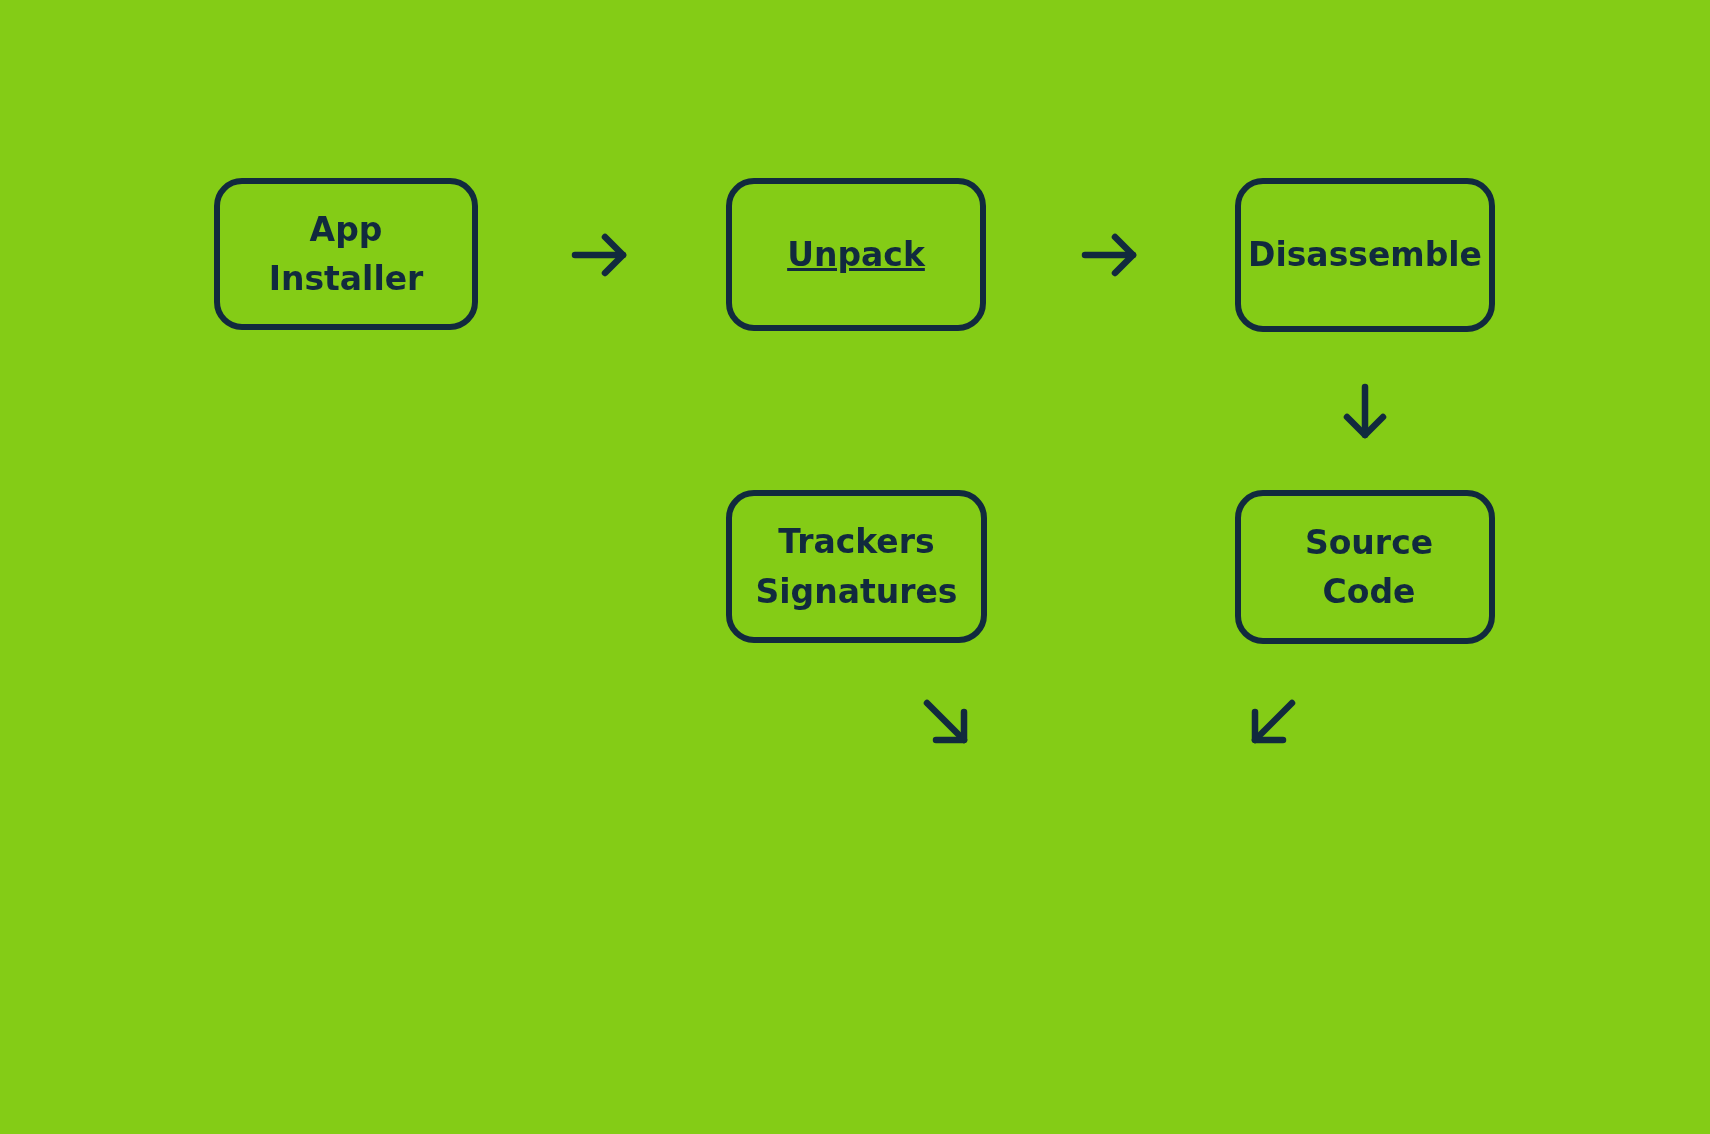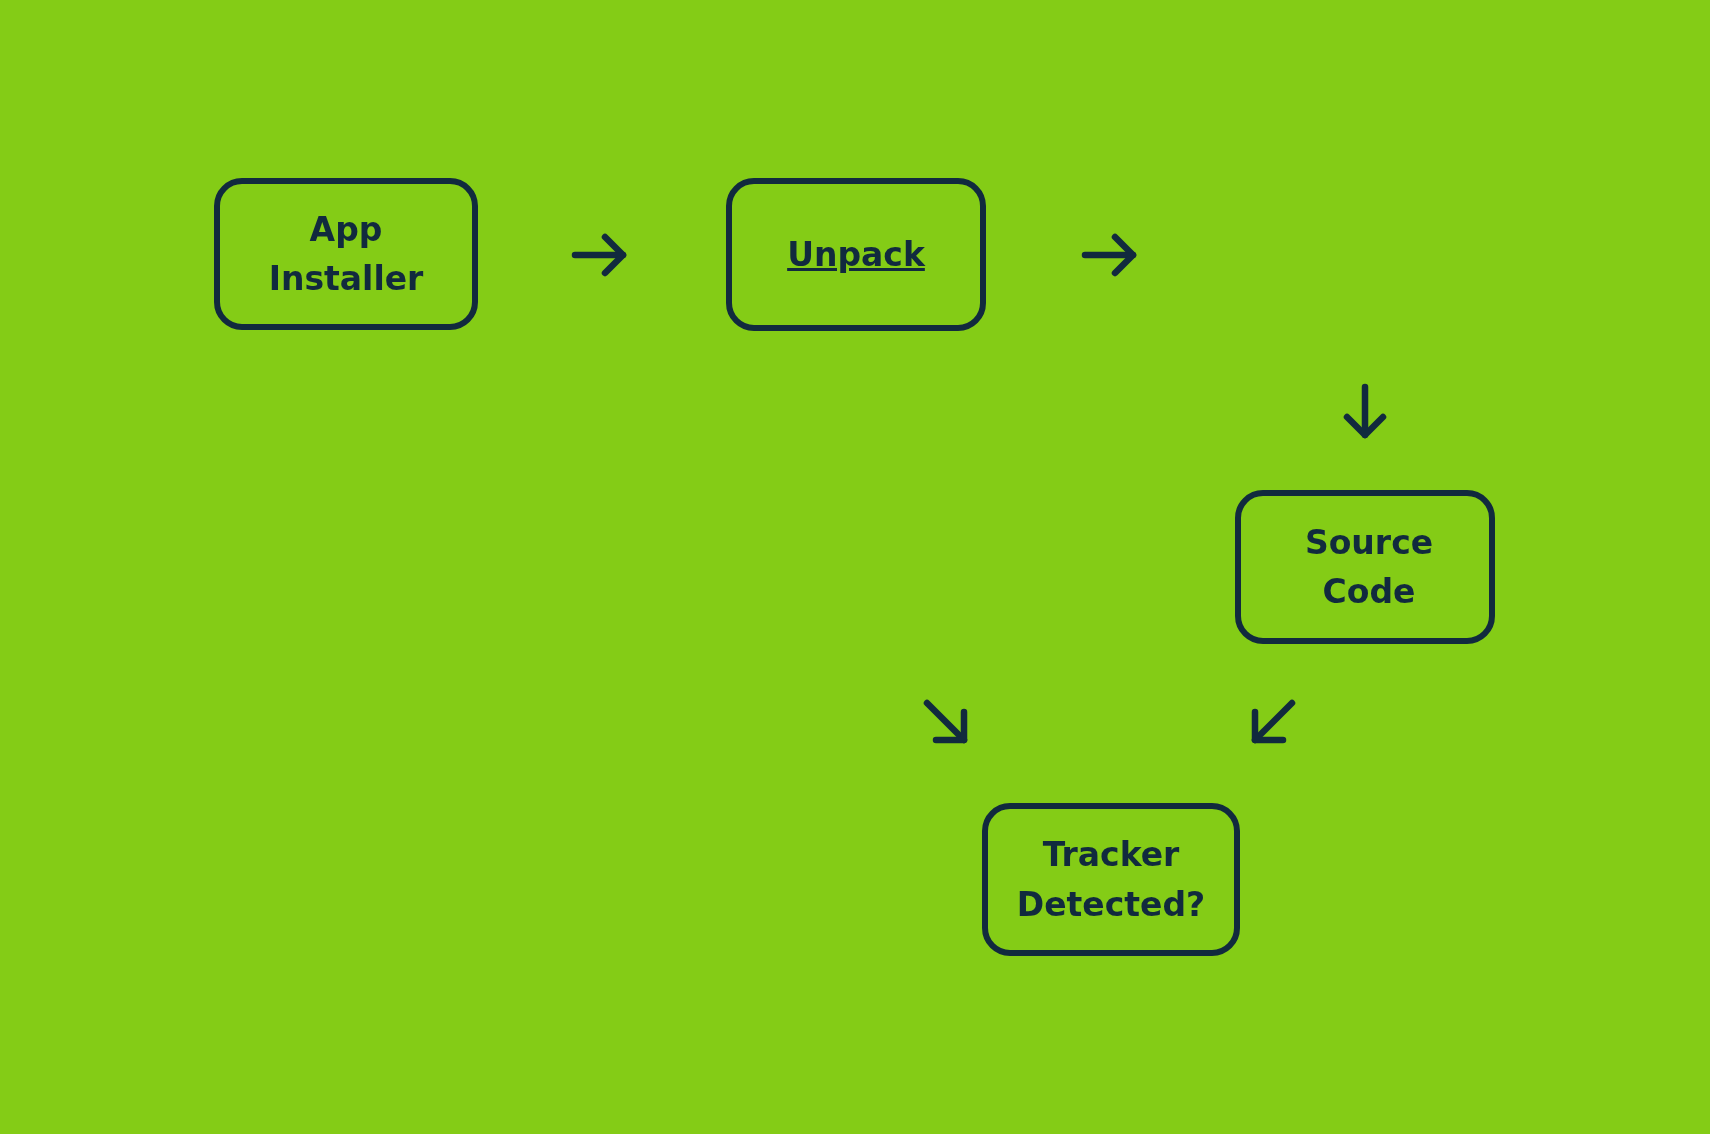--- a/index.html
+++ b/index.html
@@ -66,29 +66,32 @@
 <div class="canvas">
 
   <div class="node pos-app-installer">
     <span>App Installer</span>
   </div>
 
   <div class="node pos-unpack">
     <span>Unpack</span>
   </div>
 
+  <div class="node pos-disassemble">
+    <span>Disassemble</span>
+  </div>
 
+  <div class="node pos-trackers-signatures">
+    <span>Trackers Signatures</span>
+  </div>
 
   <div class="node pos-source-code">
     <span>Source Code</span>
   </div>
 
-  <div class="node pos-tracker-detected">
-    <span>Tracker Detected?</span>
-  </div>
 
   <div class="arrow pos-arrow-1">
     <svg viewBox="0 0 60 60" aria-hidden="true">
       <path d="M5 30 H53"></path>
       <path d="M35 12 L53 30 L35 48"></path>
     </svg>
   </div>
 
   <div class="arrow pos-arrow-2">
     <svg viewBox="0 0 60 60" aria-hidden="true">

